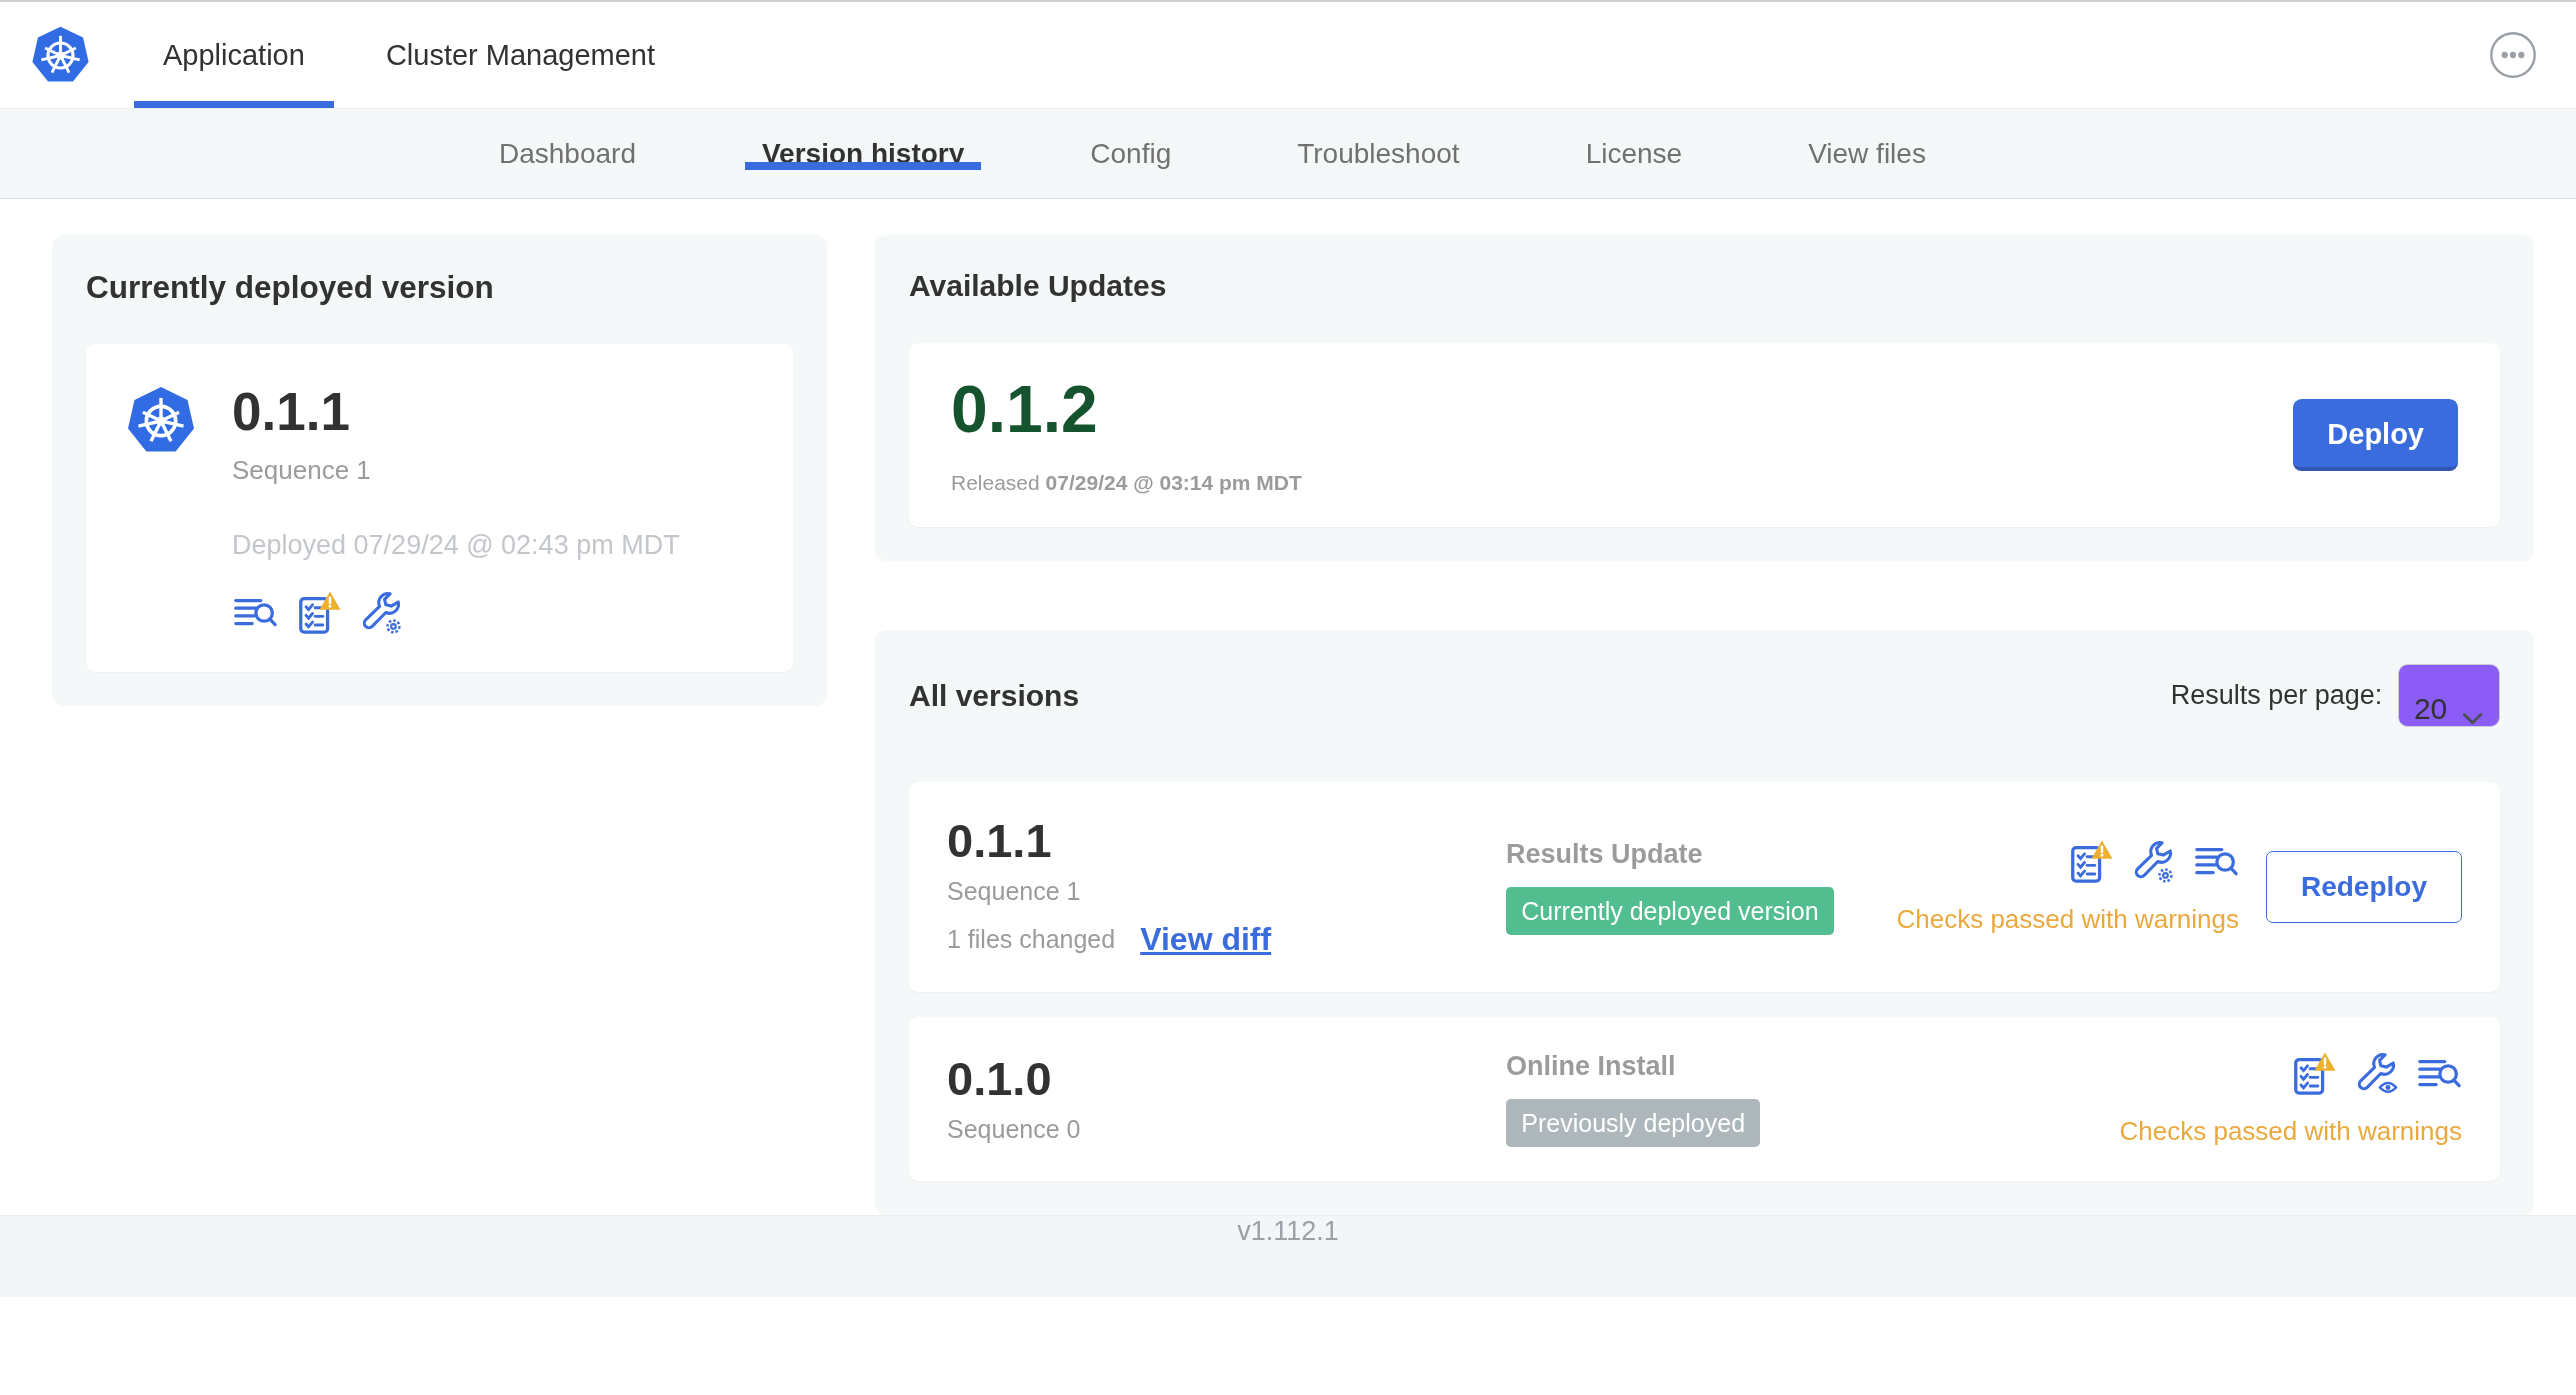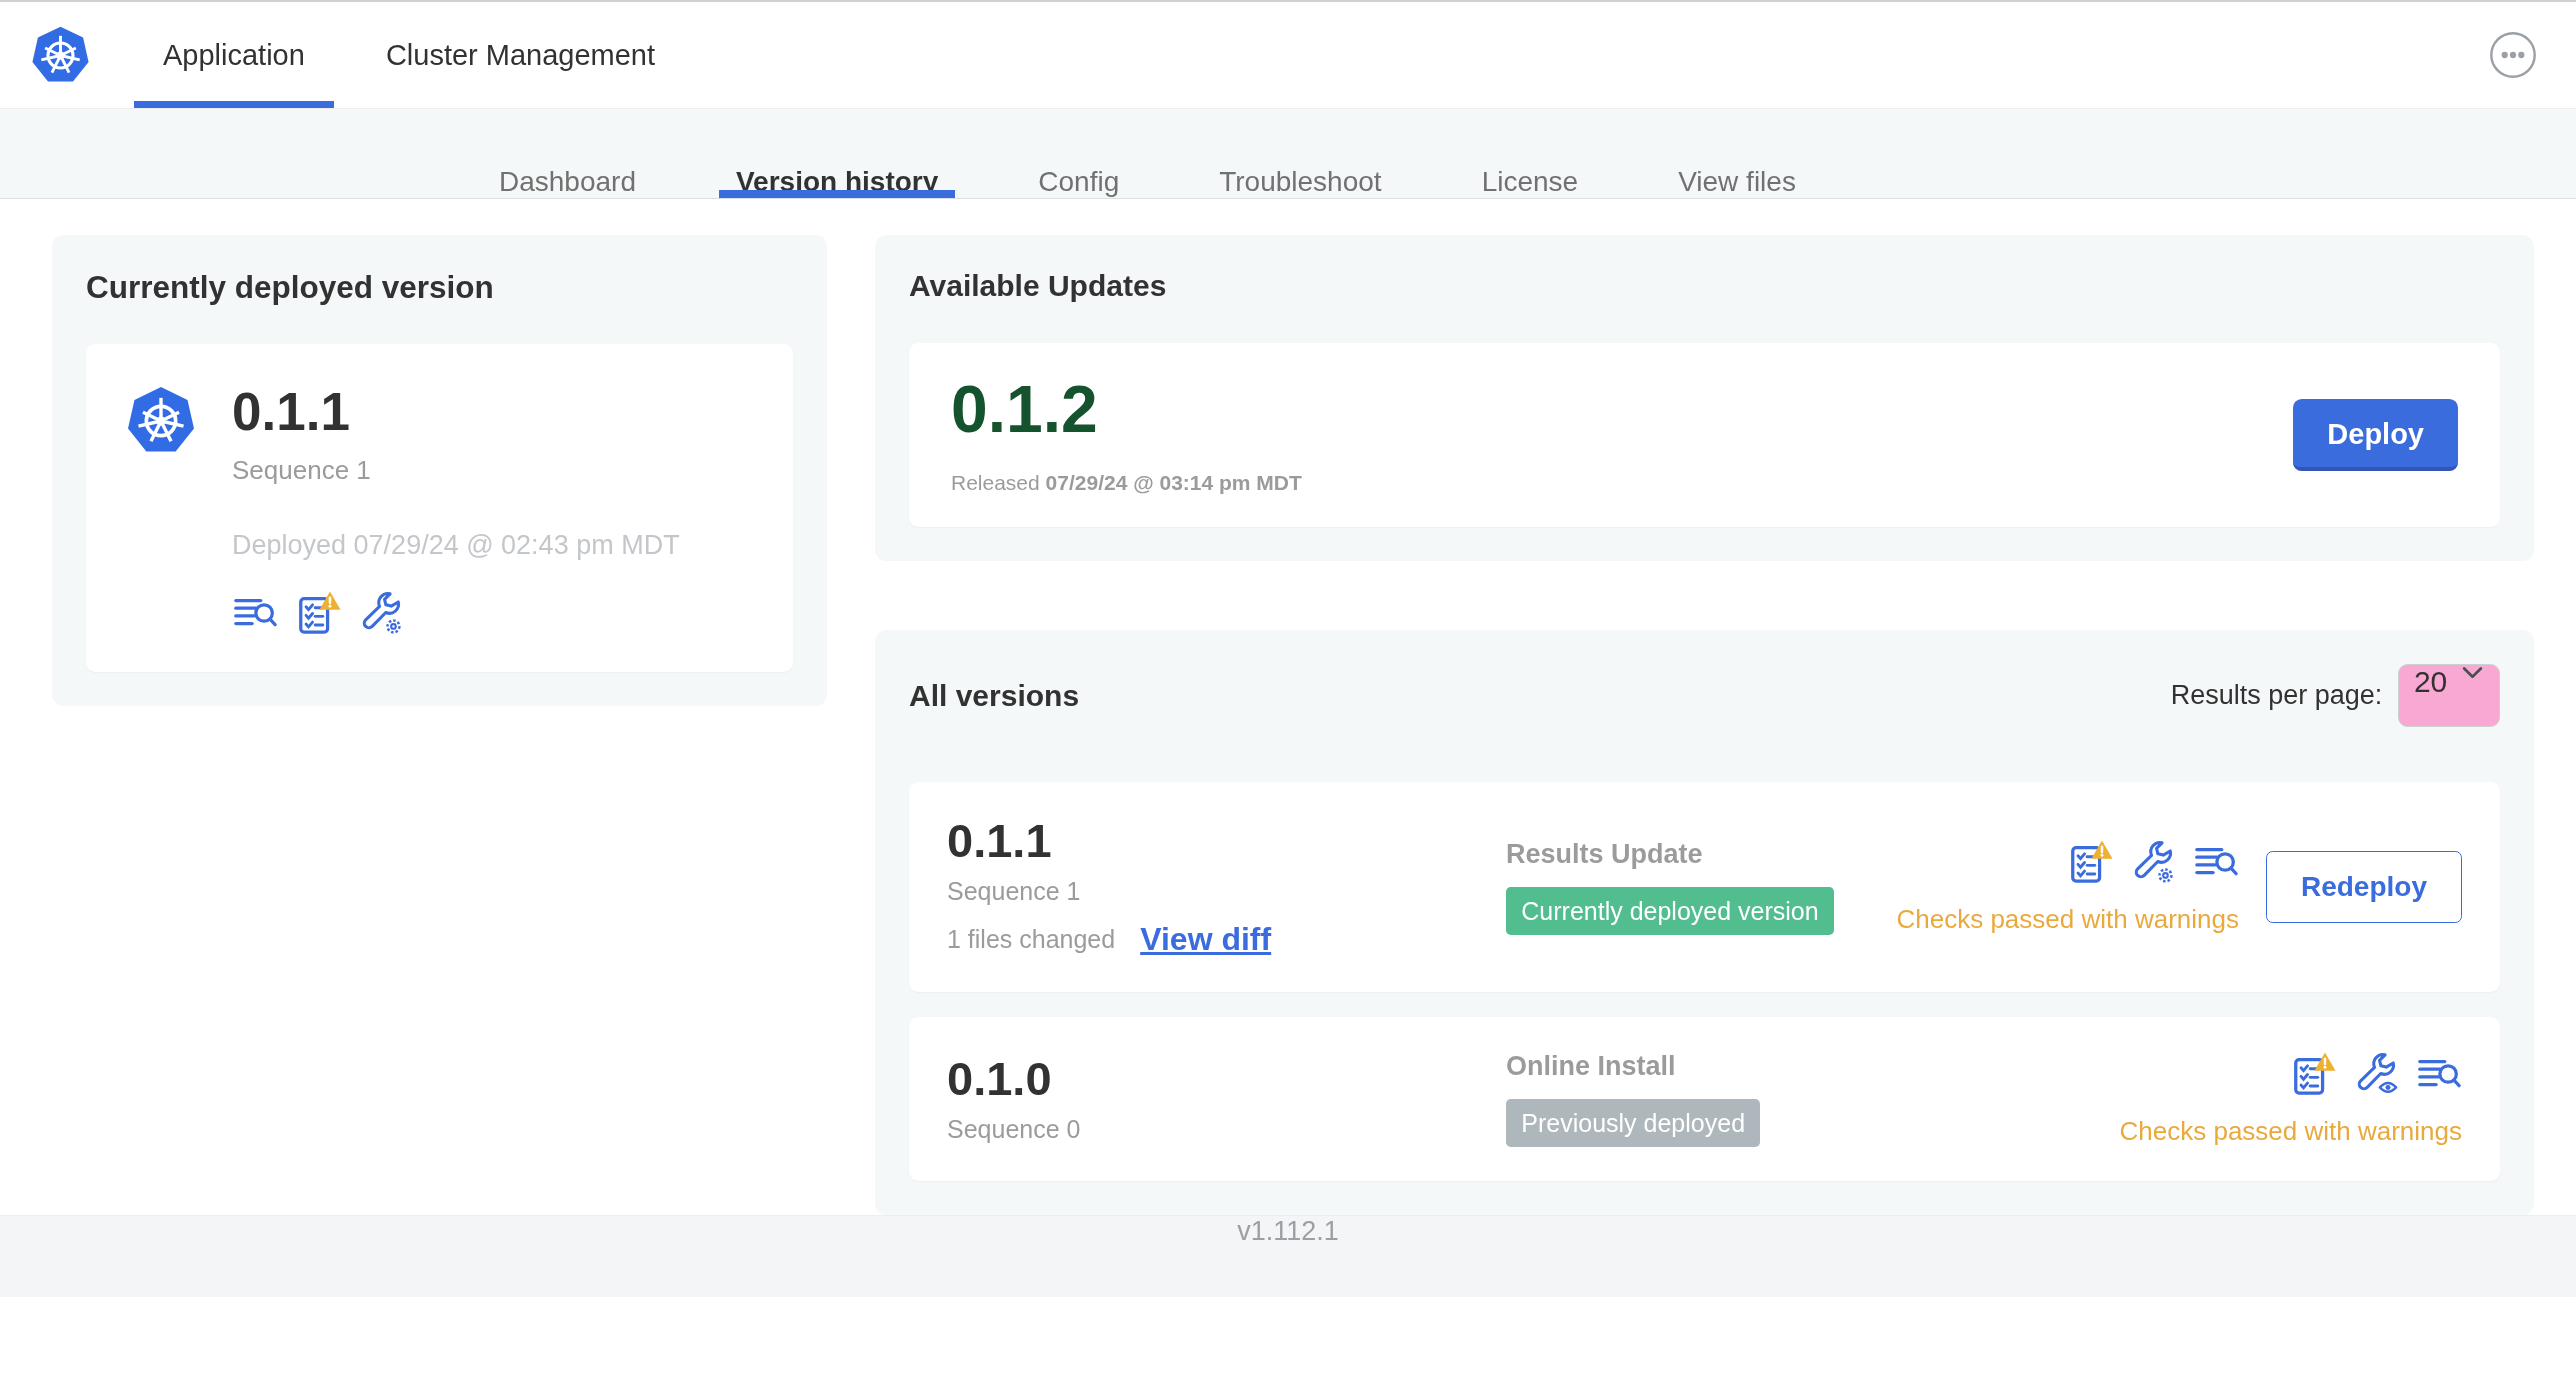--- a/index.html
+++ b/index.html
@@ -30,21 +30,21 @@
   .header-spacer { flex:1; }
   .ellipsis-btn {
     align-self:center; width:50px; height:50px; border-radius:50%;
     background:#fff; border:none; padding:0; cursor:pointer; display:flex;
     align-items:center; justify-content:center;
   }
 
   
   nav.subnav {
     height:90px; background:#F5F8F9; border-bottom:1px solid #dcdfe2;
-    display:flex; align-items:flex-end; padding-left:482px; gap:66px; flex:0 0 auto;
+    display:flex; align-items:center; padding-left:482px; gap:92px; flex:0 0 auto;
   }
   .subnav-tab {
     display:flex; align-items:center; font-size:28px; color:#717171;
     cursor:pointer; position:relative; padding:0 17px; background:none; border:none;
     font-family:inherit;
   }
   .subnav-tab.active { color:#323232; font-weight:700; }
   .subnav-tab.active::after {
     content:""; position:absolute; left:0; right:0; bottom:0; height:7.6px; background:#3B6CDE;
   }
@@ -80,22 +80,22 @@
     background:#3B6CDE; color:#fff; font-weight:700; font-size:29px; font-family:inherit;
     border:none; border-bottom:4.8px solid #3156B4; border-radius:8.6px;
     padding:19px 34px 16px 34px; cursor:pointer;
   }
 
   .all-versions { margin-top:69px; }
   .av-header { display:flex; align-items:center; justify-content:space-between; }
   .rpp { display:flex; align-items:center; gap:15.3px; }
   .rpp-label { font-size:27px; color:#323232; }
   .rpp-select {
-    background:#f9a8d4; border:1.9px solid #cBd0d4; border-radius:9.5px; height:63px; min-width:95px;
-    display:flex; align-items:flex-start; justify-content:center; gap:13.4px;
+    background:#8b5cf6; border:1.9px solid #cBd0d4; border-radius:9.5px; height:63px; min-width:95px;
+    display:flex; align-items:flex-end; justify-content:center; gap:13.4px;
     font-size:30px; color:#323232; padding:0 15.3px; cursor:pointer; font-family:inherit;
   }
   .rows { margin-top:55px; display:flex; flex-direction:column; gap:25px; }
   .version-row {
     background:#fff; border-radius:9.5px; padding:34px 38px;
     display:grid; grid-template-columns:559px 1fr auto; align-items:center;
     box-shadow:0 1px 1.9px rgba(0,0,0,0.04);
   }
   .version-md { font-size:47px; font-weight:700; color:#323232; line-height:1.05; }
   .row-seq { font-size:25px; color:#9B9B9B; margin-top:11.5px; }

